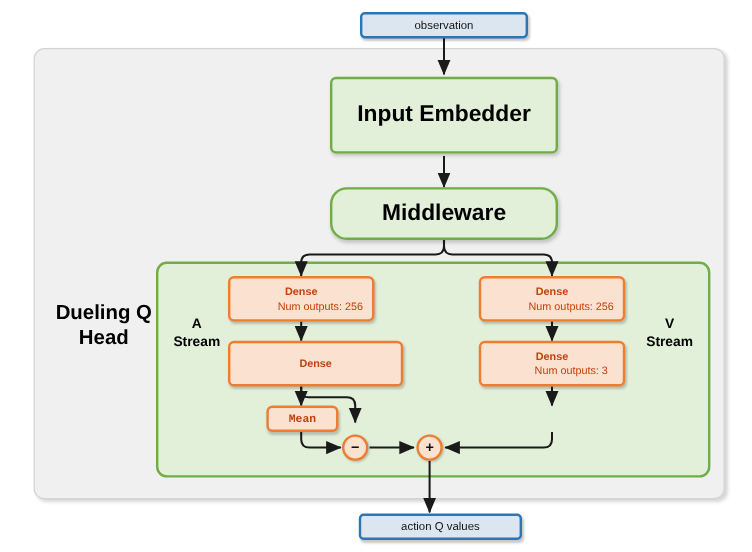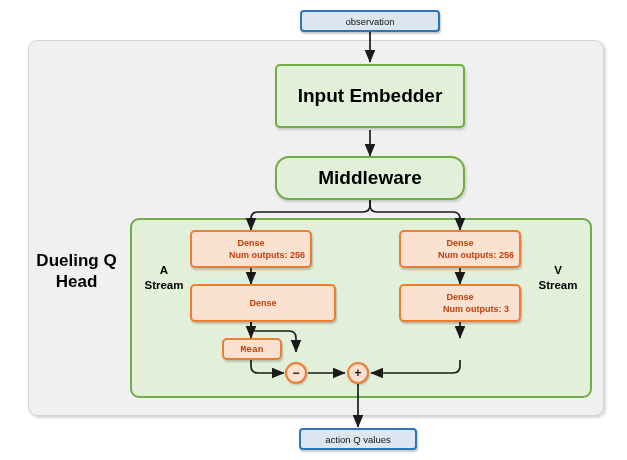--- a/index.html
+++ b/index.html
@@ -89,21 +89,21 @@
     color: #c2410c;
     box-shadow: 1px 2px 2px rgba(0,0,0,0.2);
   }
   .orange-node .t1 {
     font-size: 9px;
     font-weight: bold;
     line-height: 12px;
   }
   .orange-node .t2 {
     font-size: 9px;
-    font-weight: bold;
+    font-weight: normal;
     line-height: 12px;
     margin-left: 32px;
   }
   .mean-node {
     font-size: 9.5px;
     font-weight: bold;
     font-family: Liberation Mono, monospace;
   }
   .repeat-node {
     font-size: 9.5px;
@@ -130,21 +130,21 @@
   }
   
   .free-label {
     position: absolute;
     text-align: center;
     color: #000000;
     font-weight: bold;
     white-space: pre-line;
   }
   #label-dueling {
-    left: 24px;
+    left: 34px;
     top: 250px;
     width: 105px;
     font-size: 17px;
     line-height: 21px;
   }
   #label-a-stream {
     left: 138px;
     top: 263px;
     width: 52px;
     font-size: 11.5px;
@@ -249,17 +249,17 @@
     <span class="t1">Dense</span>
     <span class="t2">Num outputs: 256</span>
   </div>
 
   <div class="node orange-node" style="left:399px; top:284px; width:122px; height:38px;">
     <span class="t1">Dense</span>
     <span class="t2">Num outputs: 3</span>
   </div>
 
 
-  <div class="node io-node" style="left:299px; top:428px; width:118px; height:22px;">
+  <div class="node io-node" style="left:299px; top:428px; width:136px; height:22px;">
     <span>action Q values</span>
   </div>
 
 </div>
 
 </body></html>

